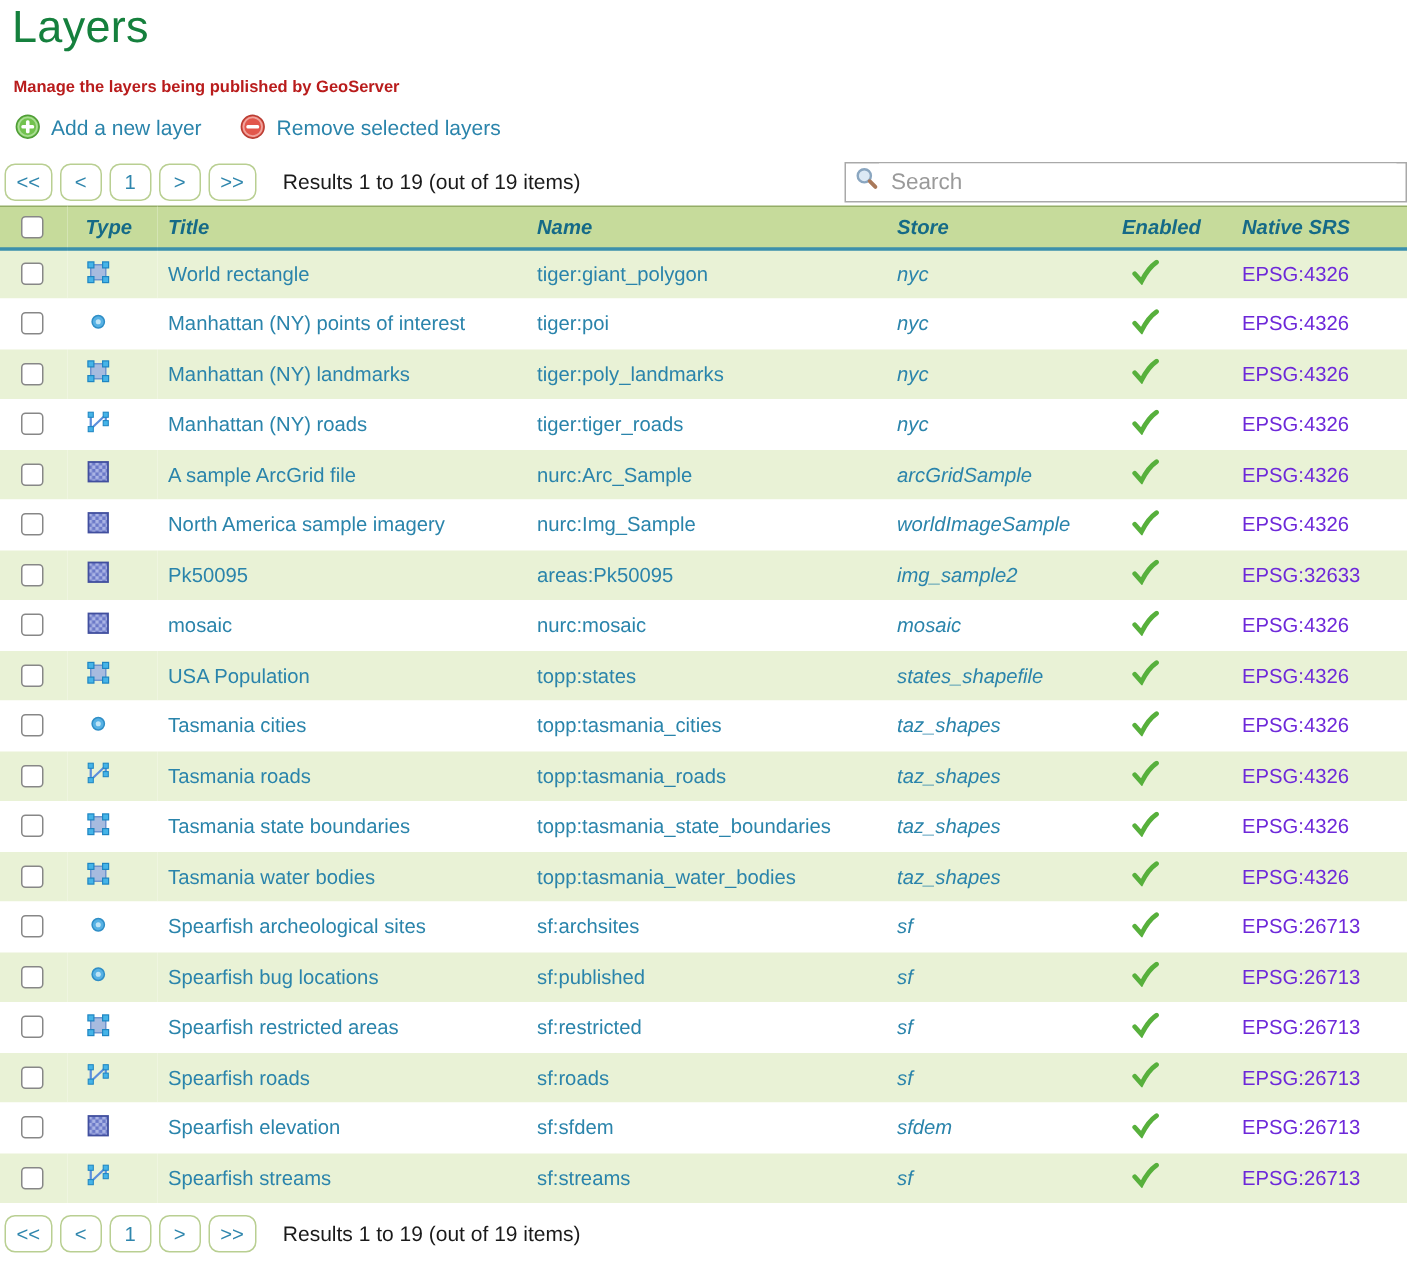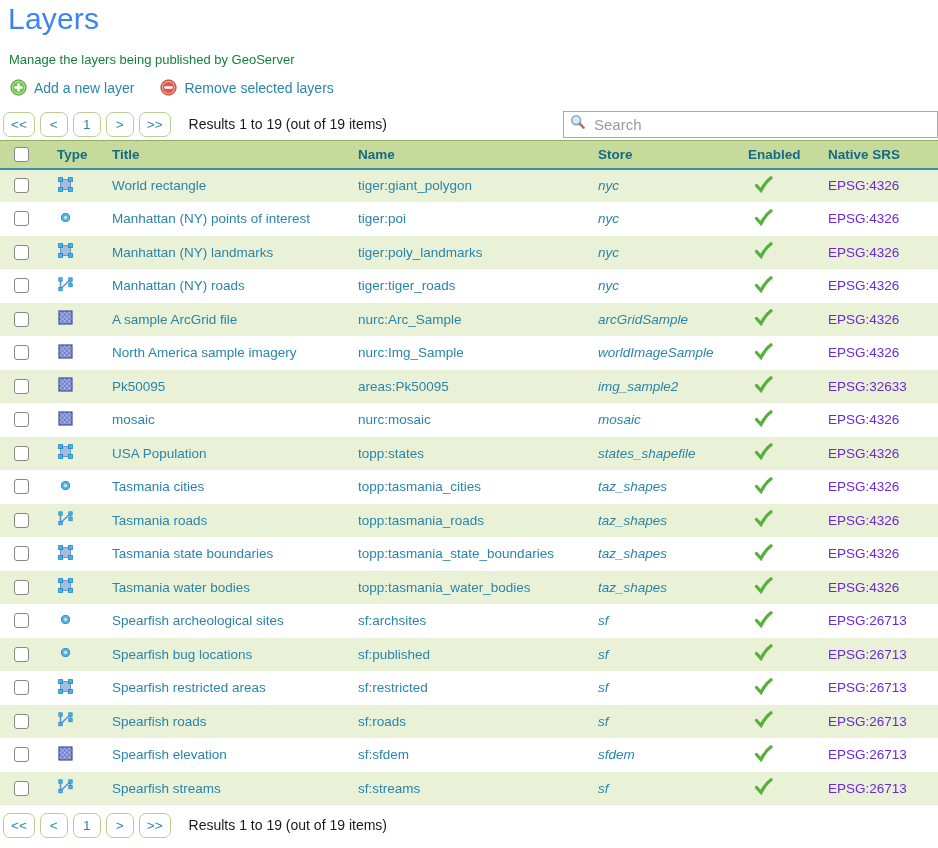--- a/index.html
+++ b/index.html
@@ -1,21 +1,21 @@
 <!DOCTYPE html>
 <html><head>
 <meta charset="utf-8">
 <style>
   * { box-sizing: border-box; margin: 0; padding: 0; }
   html,body { background:#fff; width:938px; }
   body { font-family:"Liberation Sans", sans-serif; color:#1a1a1a; }
   .page { width:938px; }
 
-  h1.page-title { margin:2px 0 0 8px; font-size:30px; font-weight:normal; color:#3b82f6; letter-spacing:.2px; }
-  .subtitle { margin:16px 0 0 9px; font-size:13px; color:#15803d; }
+  h1.page-title { margin:2px 0 0 8px; font-size:30px; font-weight:normal; color:#15803d; letter-spacing:.2px; }
+  .subtitle { margin:16px 0 0 9px; font-size:11px; color:#b91c1c;font-weight:bold; }
 
   .toolbar { margin:12px 0 0 10px; display:flex; align-items:center; gap:26px; }
   .tool-link { display:flex; align-items:center; gap:7px; color:#2a84ab; font-size:14px; text-decoration:none; cursor:pointer; }
   .tool-link svg { display:block; }
 
   .pager-row { margin:14px 0 0 3px; display:flex; align-items:center; height:28px; }
   .pager { display:flex; gap:5px; }
   .pg-btn { min-width:28px; height:25px; padding:0 7px; background:#fff; border:1px solid #b9cf92; border-radius:7px;
             color:#2f86ad; font-size:13.5px; font-family:"Liberation Sans",sans-serif; display:flex; align-items:center; justify-content:center; cursor:pointer; }
   .results { margin-left:18px; font-size:14px; color:#1a1a1a; }
@@ -32,21 +32,21 @@
 
   thead th { background:#c6db9b; height:28px; text-align:left; font-size:13.5px; font-weight:bold; color:#156a87;
              border-top:1px solid #94ad66; border-bottom:2px solid #3b90ac; padding:0; }
   thead th.h-cb { padding-left:14px; }
   thead th.h-type { padding-left:12px; }
   thead th.h-title { padding-left:7px; }
   thead th.h-name { padding-left:6px; }
   thead th.h-store { padding-left:6px;margin-top:12px; }
   thead th.h-en { padding-left:6px; }
   thead th.h-srs { padding-left:6px; }
-  thead th span { cursor:pointer; }
+  thead th span { cursor:pointer;font-style:italic; }
 
   tbody td { height:33.5px; padding:0; font-size:13.5px; vertical-align:middle; }
   tbody tr:nth-child(odd) { background:#e9f2d6; }
   tbody tr:nth-child(even) { background:#fff; }
   td.c-cb { padding-left:14px; }
   td.c-type { padding-left:12px; }
   td.c-title { padding-left:7px; }
   td.c-name { padding-left:6px; }
   td.c-store { padding-left:6px;font-style:italic; }
   td.c-enabled { padding-left:12px; }

